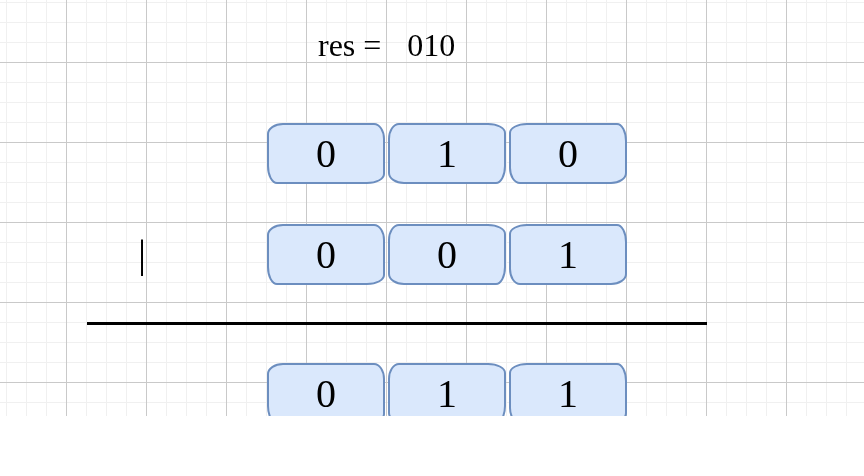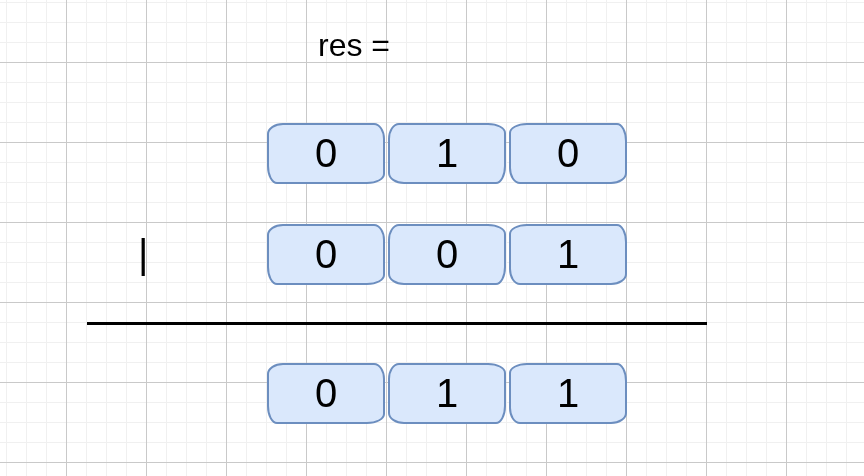--- a/index.html
+++ b/index.html
@@ -2,32 +2,32 @@
 <html><head>
 <meta charset="utf-8">
 <style>
   html, body {
     margin: 0;
     padding: 0;
   }
   .canvas {
     position: relative;
     width: 864px;
-    height: 476px;
+    height: 416px;
     overflow: hidden;
     background-color: #ffffff;
     
     background-image:
       linear-gradient(to right, #c9c9c9 1px, transparent 1px),
       linear-gradient(to bottom, #c9c9c9 1px, transparent 1px),
       linear-gradient(to right, #f0f0f0 1px, transparent 1px),
       linear-gradient(to bottom, #f0f0f0 1px, transparent 1px);
     background-size: 80px 80px, 80px 80px, 20px 20px, 20px 20px;
     background-position: 66px 0, 0 62px, 6px 0, 0 2px;
-    font-family: Liberation Sans, sans-serif;
+    font-family: Liberation Serif, serif;
     color: #000000;
   }
 
   .title {
     position: absolute;
     left: 318px;
     top: 26px;
     display: flex;
     gap: 26px;
     font-size: 32px;
@@ -78,20 +78,21 @@
     background: #000000;
   }
 </style>
 </head>
 <body>
 
 <div class="canvas">
 
   <div class="title">
     <span>res =</span>
+    <span>010</span>
   </div>
 
   <div class="bit-row row-a">
     <div class="bit-cell">
       <span>0</span>
     </div>
     <div class="bit-cell">
       <span>1</span>
     </div>
     <div class="bit-cell">

